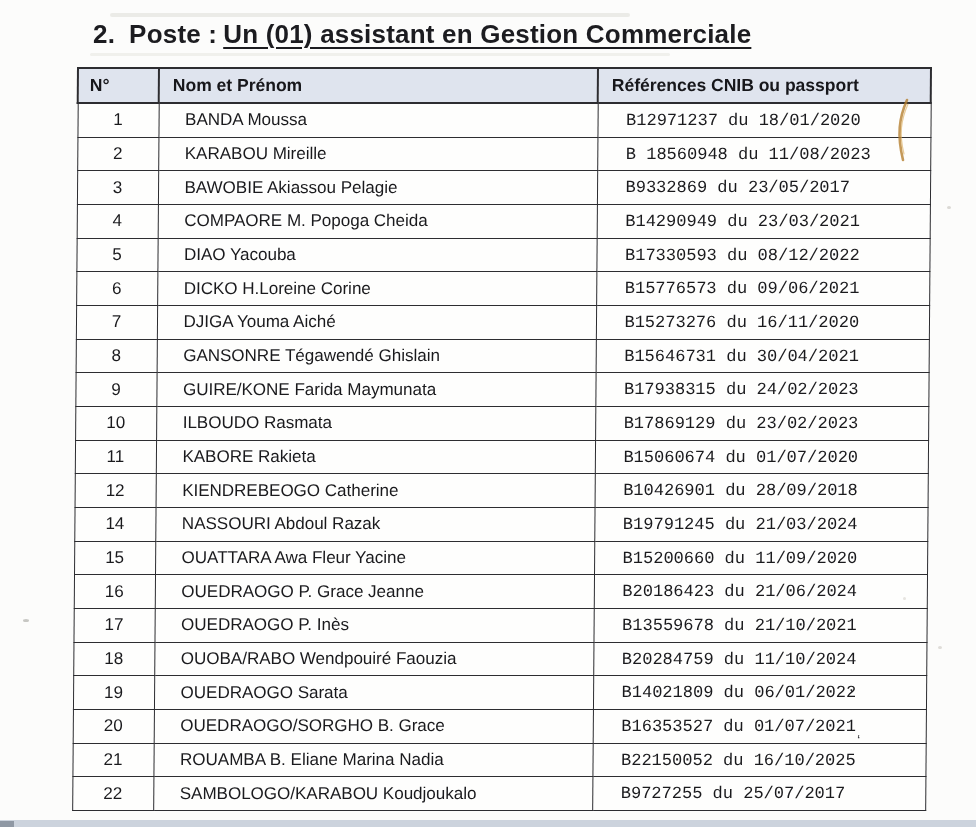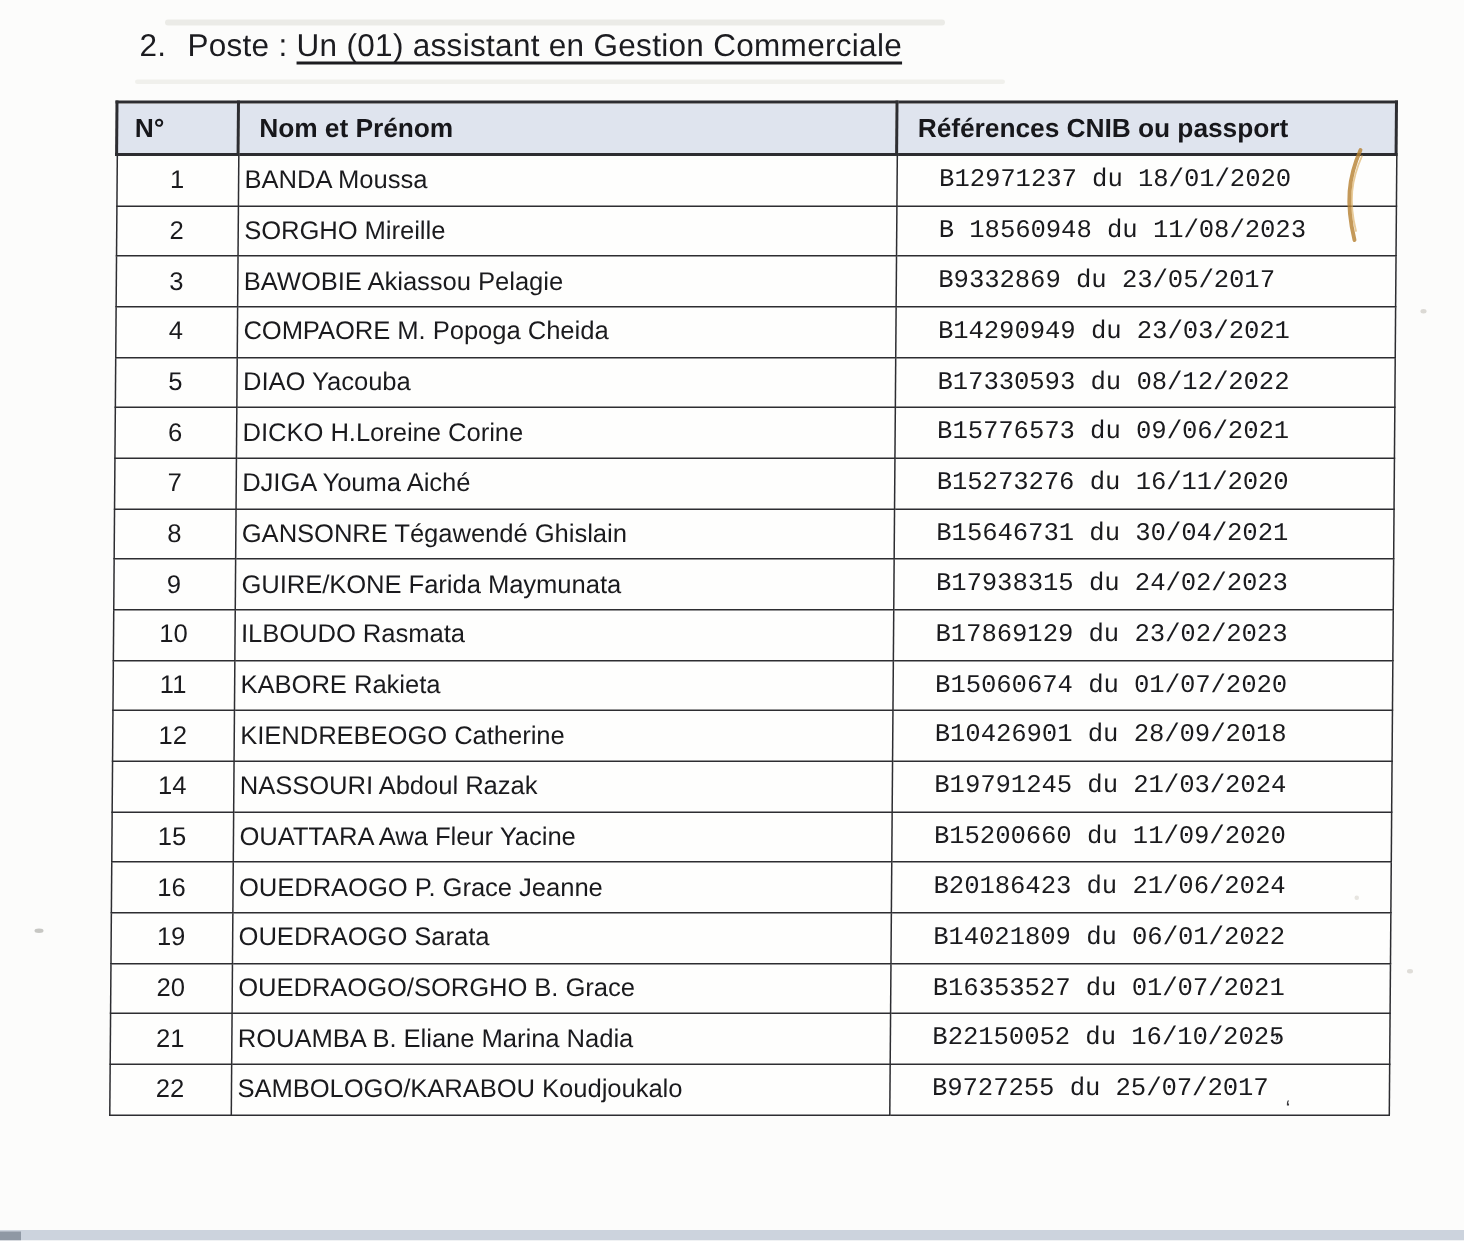--- a/index.html
+++ b/index.html
@@ -5,21 +5,21 @@
   html,body{margin:0;padding:0;}
   body{
     width:976px;height:827px;position:relative;overflow:hidden;
     background:#fcfcfb;
     font-family:"Liberation Sans","DejaVu Sans",sans-serif;
     color:#1a1a1d;
   }
   
   .doc-title{
     position:absolute;left:93px;top:19px;
-    font-size:21px;font-weight:normal;letter-spacing:.2px;white-space:nowrap;
+    font-size:26px;font-weight:bold;letter-spacing:.2px;white-space:nowrap;
     color:#1c1c20;
   }
   .doc-title .num{margin-right:14px;}
   .doc-title .label{margin-right:6px;}
   .doc-title .pos{
     text-decoration:underline;
     text-decoration-thickness:2px;
     text-underline-offset:4px;
   }
   
@@ -43,21 +43,21 @@
   thead th{
     background:#dfe4ee;
     height:33px;
     font-size:17.5px;font-weight:bold;color:#17171b;
     text-align:left;padding:0 0 0 13px;
     border-width:2px;
   }
   thead th:first-child{padding-left:11px;}
   tbody td{height:32.68px;padding:0;}
   tbody td:nth-child(1){text-align:center;}
-  tbody td:nth-child(2){padding-left:4px;}
+  tbody td:nth-child(2){padding-left:26px;}
   tbody td:nth-child(3){padding-left:28px;font-family:Liberation Mono, monospace;}
   
   .stain-svg{position:absolute;left:890px;top:98px;pointer-events:none;}
   .mark{
     position:absolute;font-size:17px;color:#2a2a2e;pointer-events:none;
   }
   .speck{position:absolute;border-radius:50%;pointer-events:none;}
   .smear{position:absolute;pointer-events:none;}
   .bottom-band{
     position:absolute;left:0;top:820px;width:976px;height:7px;
@@ -93,21 +93,21 @@
       </tr>
     </thead>
     <tbody id="rows">
         <tr>
           <td>1</td>
           <td>BANDA Moussa</td>
           <td>B12971237 du 18/01/2020</td>
         </tr>
         <tr>
           <td>2</td>
-          <td>SORGHO  Mireille</td>
+          <td>KARABOU  Mireille</td>
           <td>B 18560948 du 11/08/2023</td>
         </tr>
         <tr>
           <td>3</td>
           <td>BAWOBIE Akiassou Pelagie</td>
           <td>B9332869 du 23/05/2017</td>
         </tr>
         <tr>
           <td>4</td>
           <td>COMPAORE M. Popoga Cheida</td>
@@ -160,20 +160,30 @@
         </tr>
         <tr>
           <td>15</td>
           <td>OUATTARA Awa Fleur Yacine</td>
           <td>B15200660 du 11/09/2020</td>
         </tr>
         <tr>
           <td>16</td>
           <td>OUEDRAOGO P. Grace Jeanne</td>
           <td>B20186423 du 21/06/2024</td>
+        </tr>
+        <tr>
+          <td>17</td>
+          <td>OUEDRAOGO P. Inès</td>
+          <td>B13559678 du 21/10/2021</td>
+        </tr>
+        <tr>
+          <td>18</td>
+          <td>OUOBA/RABO Wendpouiré Faouzia</td>
+          <td>B20284759 du 11/10/2024</td>
         </tr>
         <tr>
           <td>19</td>
           <td>OUEDRAOGO Sarata</td>
           <td>B14021809 du 06/01/2022</td>
         </tr>
         <tr>
           <td>20</td>
           <td>OUEDRAOGO/SORGHO B. Grace</td>
           <td>B16353527 du 01/07/2021</td>

